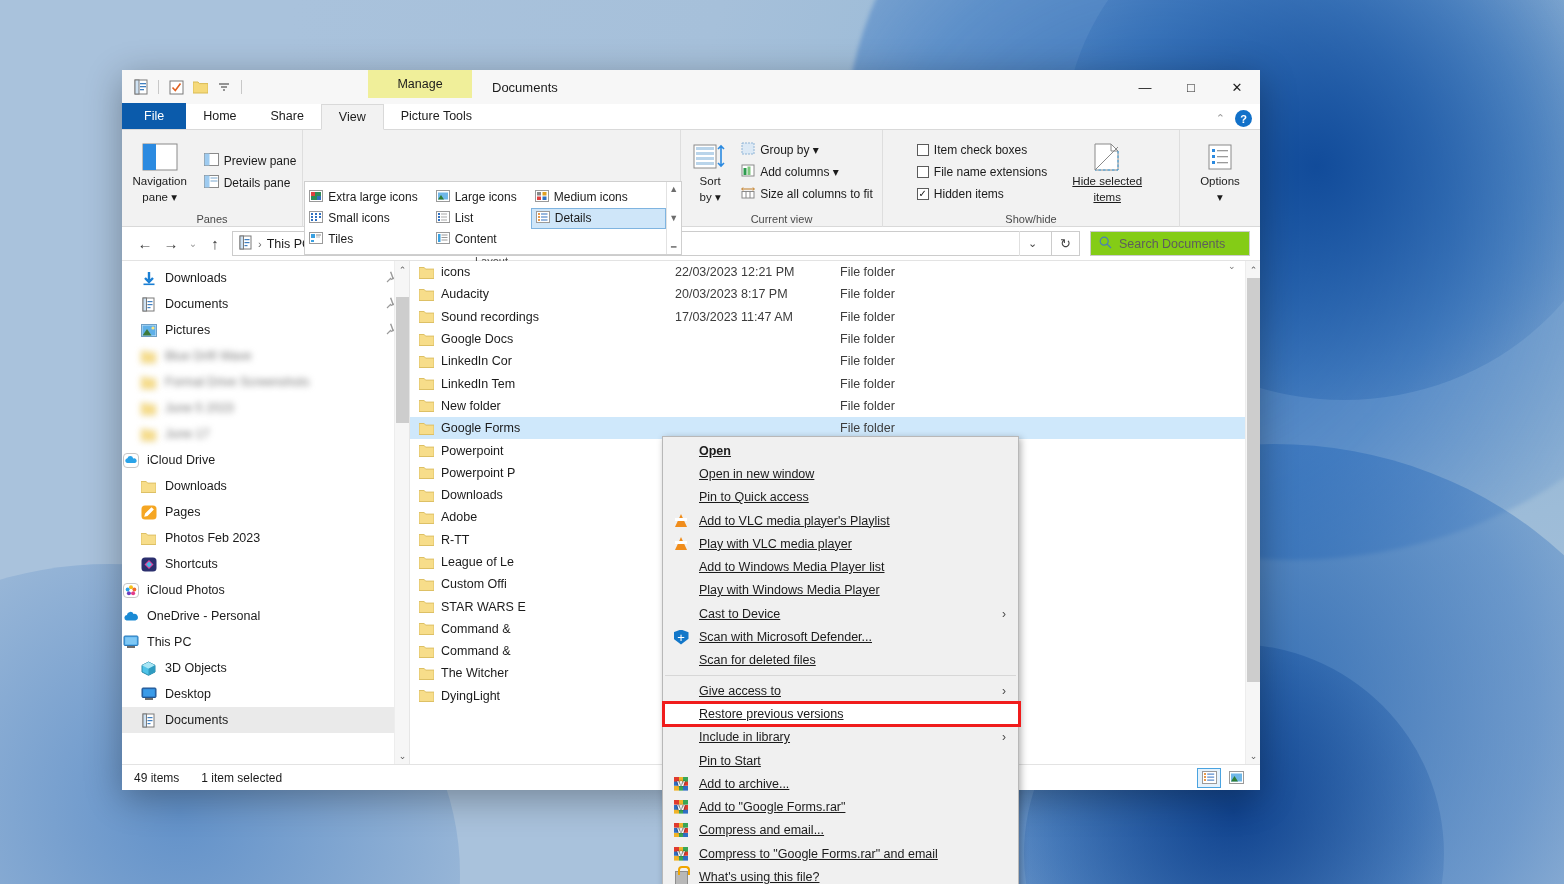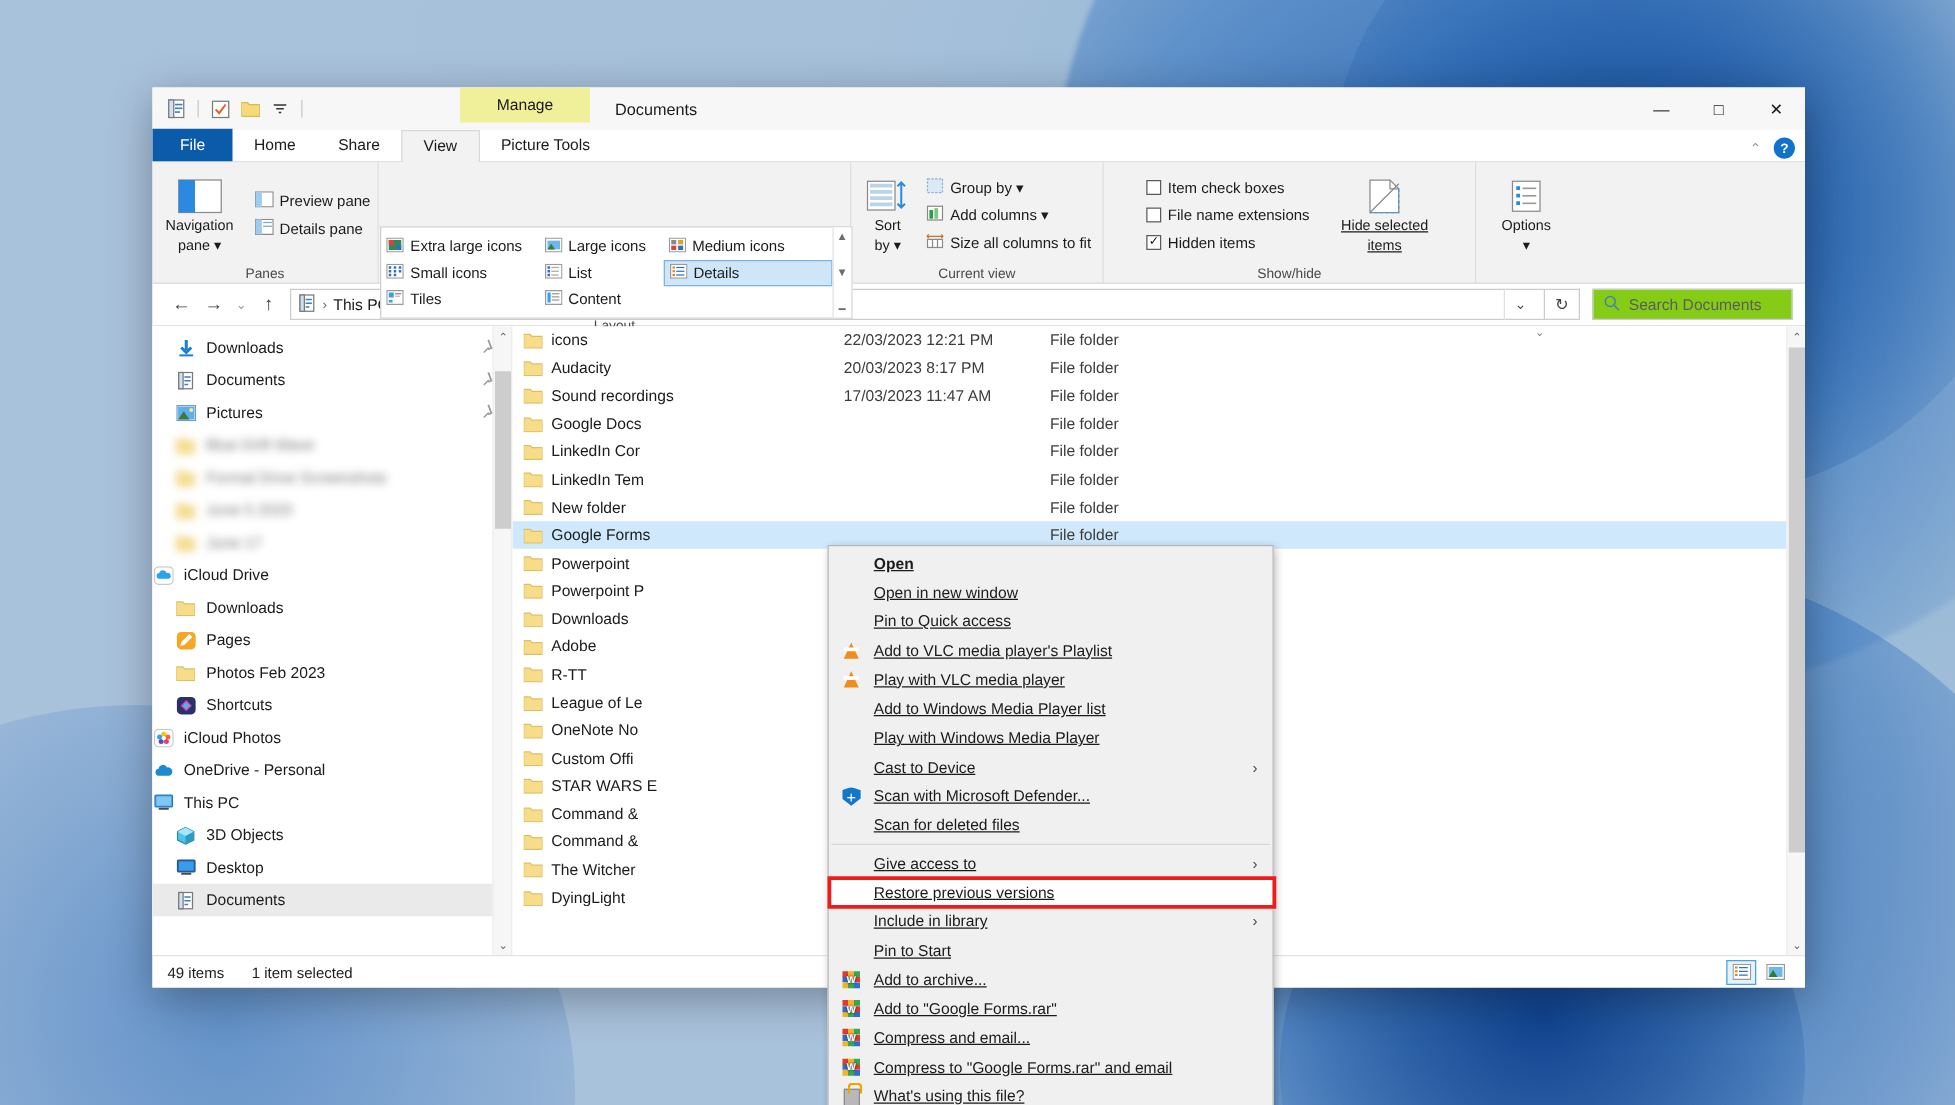--- a/index.html
+++ b/index.html
@@ -21,21 +21,21 @@
          background: radial-gradient(circle at 45% 55%, rgba(12,70,150,.9) 0%, rgba(25,90,170,.4) 50%, rgba(120,165,210,0) 75%); }
   .wp3 { right:-120px; bottom:-320px; width:820px; height:760px;
          background: radial-gradient(circle at 45% 35%, rgba(22,88,168,.8) 0%, rgba(40,105,185,.45) 45%, rgba(120,165,210,0) 74%); }
   .wp4 { right:120px; bottom:-180px; width:420px; height:420px;
          background: radial-gradient(circle at 50% 40%, rgba(8,58,135,.85) 0%, rgba(20,80,160,.35) 55%, rgba(120,165,210,0) 78%); }
   .wp5 { left:-240px; bottom:-300px; width:700px; height:620px;
          background: radial-gradient(circle at 60% 40%, rgba(40,105,185,.55) 0%, rgba(120,165,210,0) 70%); }
 
   
   #explorer {
-    position: absolute; left:122px; top:70px; width:1322px; height:720px;
+    position: absolute; left:122px; top:70px; width:1138px; height:720px;
     background:#ffffff;
     box-shadow: 0 8px 34px rgba(0,0,0,.32);
     display:flex; flex-direction:column;
     font-size:12.5px; color:#1b1b1b;
   }
 
   
   .titlebar { height:34px; background:#f7f7f7; display:flex; align-items:center;
               position:relative; border-bottom:0; }
   .qat { display:flex; align-items:center; gap:6px; padding-left:10px; height:34px; }
@@ -896,31 +896,20 @@
             </div>
             <div class="fdate"></div>
             <div class="ftype">File folder</div>
             <div class="fsize"></div>
           </div>
           <div class="frow">
             <div class="fname">
               <span class="folder-ico"><svg width="15" height="13" viewBox="0 0 15 13">
                   <path d="M0 1.5h5.2l1.4 1.6H15V12.5H0z" fill="#f7dd8a" stroke="#ddc065"></path>
                 </svg></span>
-              <span>OneNote No</span>
-            </div>
-            <div class="fdate"></div>
-            <div class="ftype">File folder</div>
-            <div class="fsize"></div>
-          </div>
-          <div class="frow">
-            <div class="fname">
-              <span class="folder-ico"><svg width="15" height="13" viewBox="0 0 15 13">
-                  <path d="M0 1.5h5.2l1.4 1.6H15V12.5H0z" fill="#f7dd8a" stroke="#ddc065"></path>
-                </svg></span>
               <span>Custom Offi</span>
             </div>
             <div class="fdate"></div>
             <div class="ftype">File folder</div>
             <div class="fsize"></div>
           </div>
           <div class="frow">
             <div class="fname">
               <span class="folder-ico"><svg width="15" height="13" viewBox="0 0 15 13">
                   <path d="M0 1.5h5.2l1.4 1.6H15V12.5H0z" fill="#f7dd8a" stroke="#ddc065"></path>

